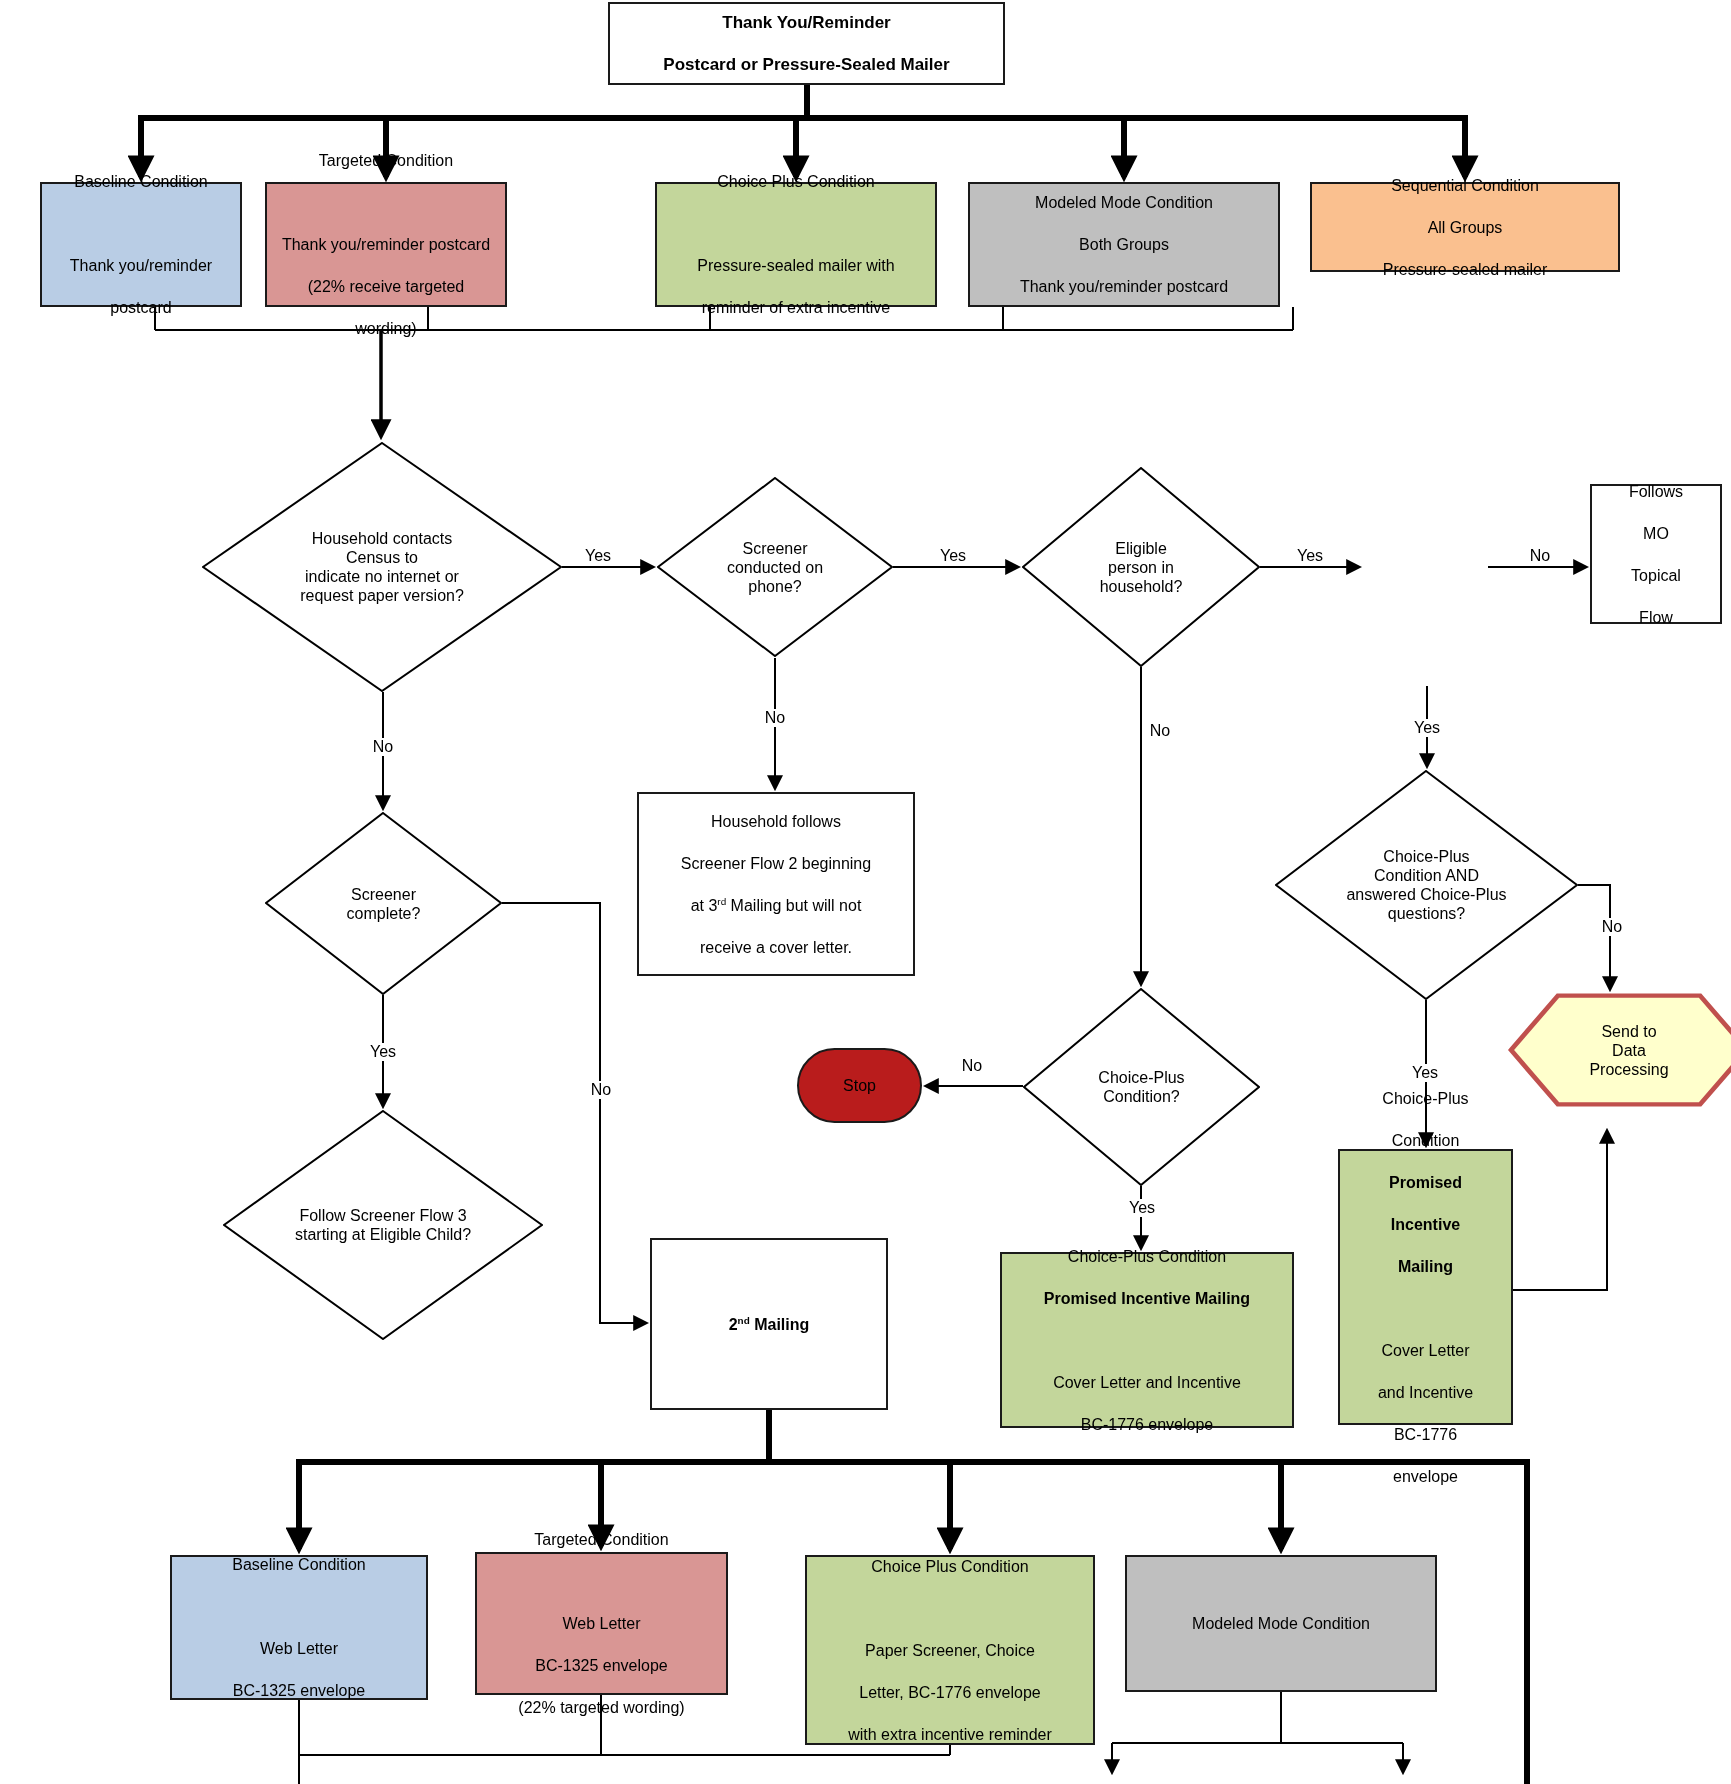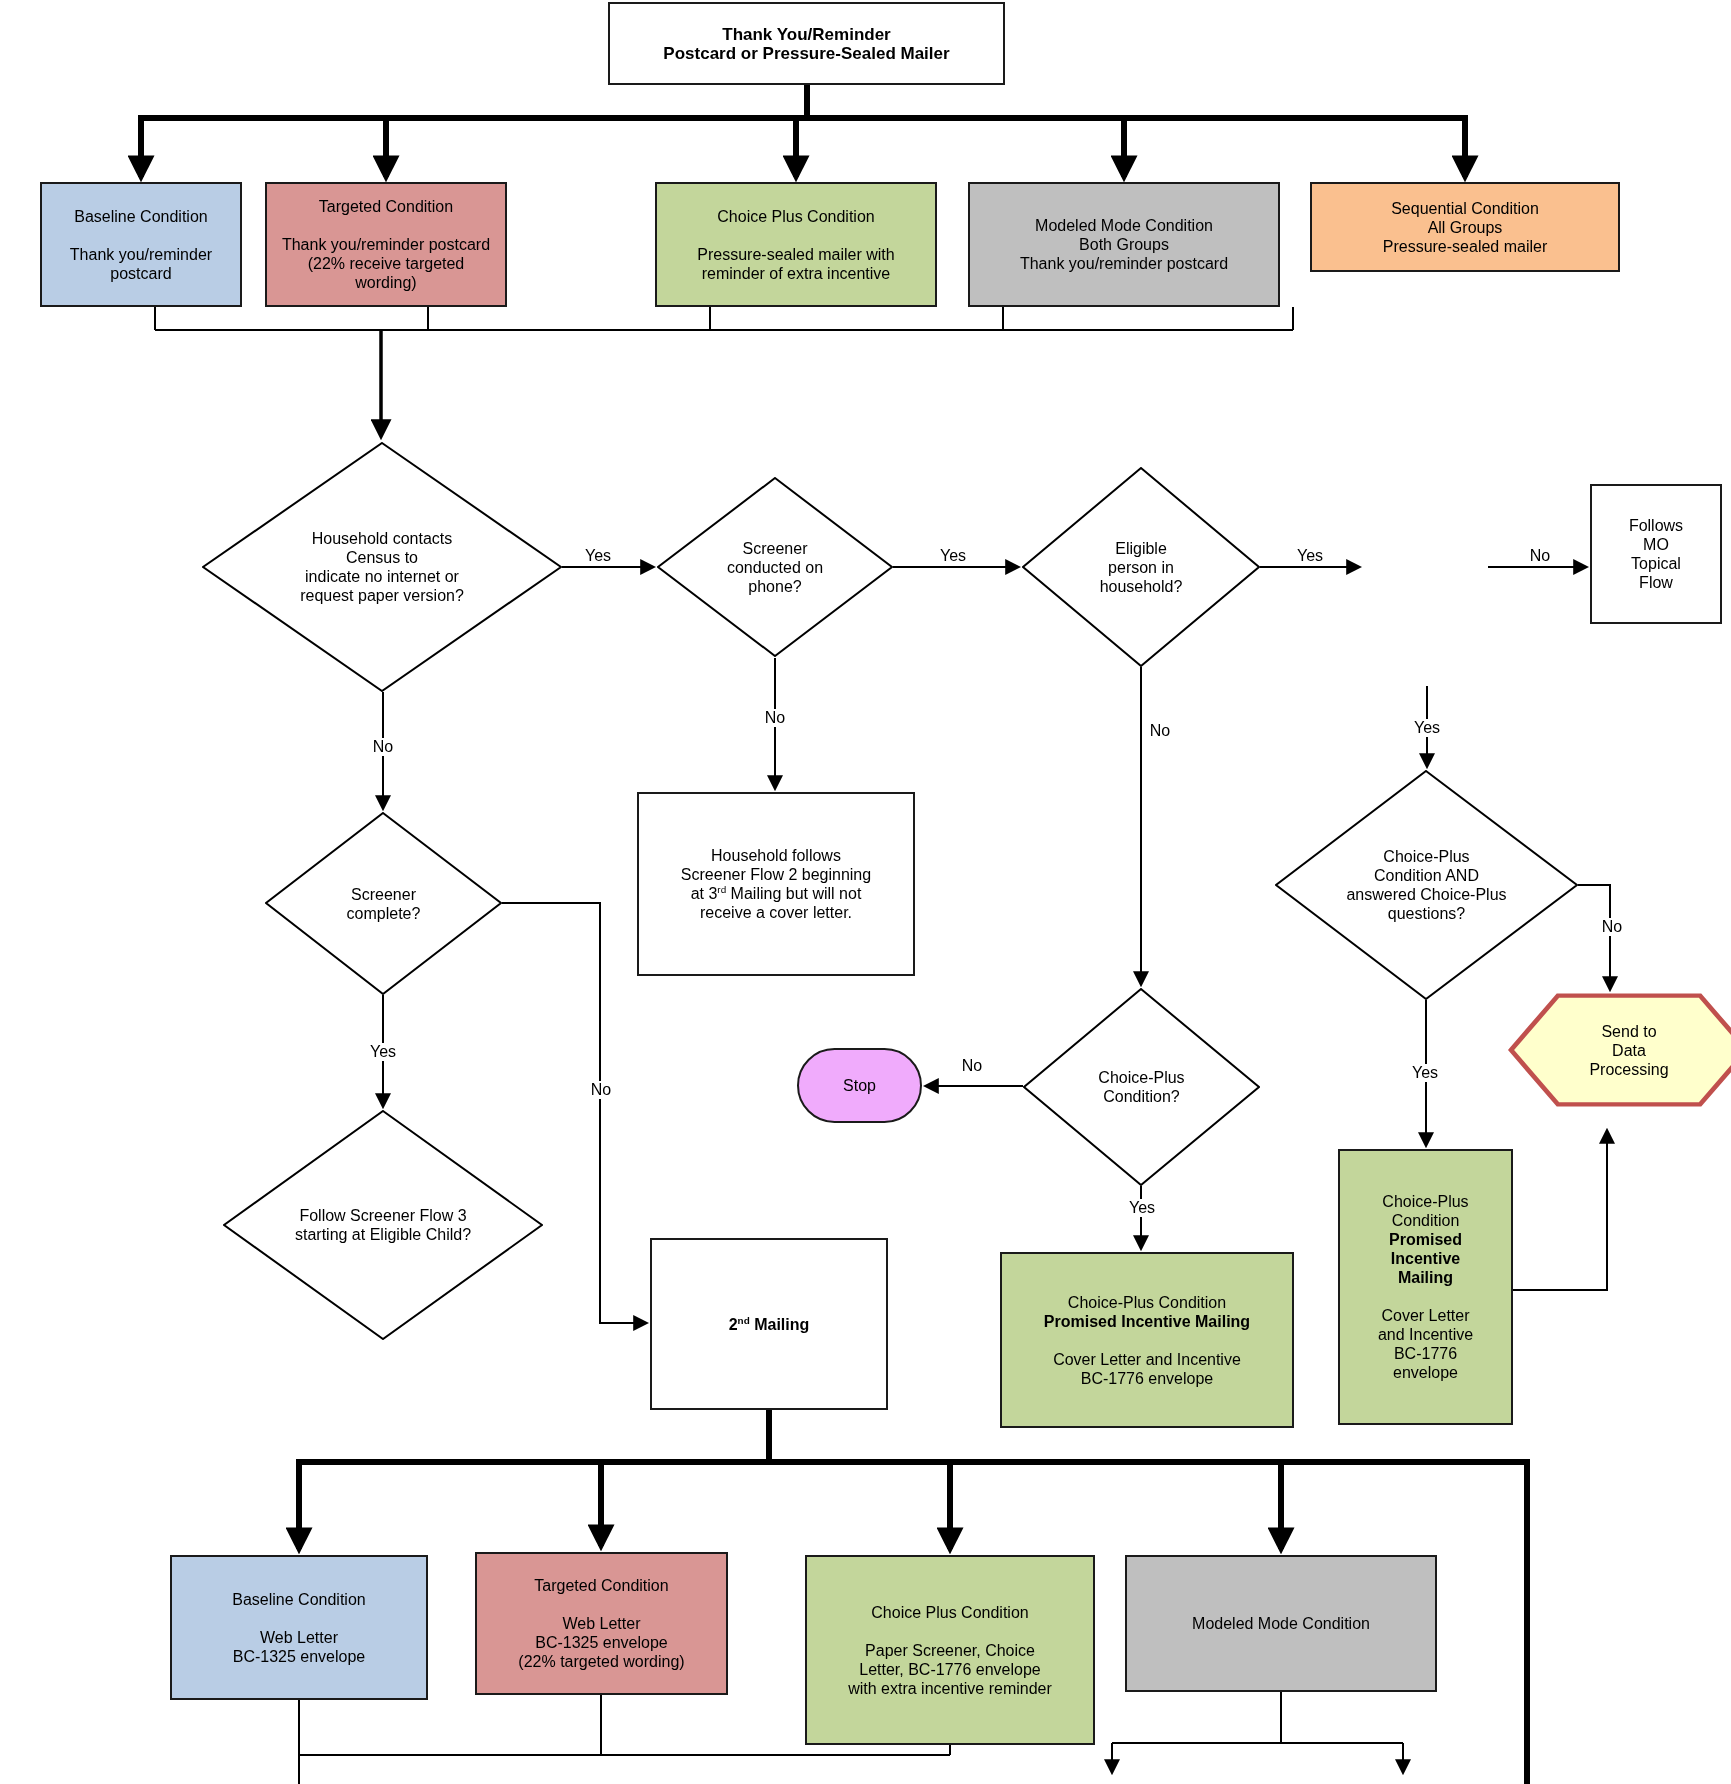--- a/index.html
+++ b/index.html
@@ -6,21 +6,21 @@
   html,body{margin:0;padding:0;background:#fff;}
   #canvas{position:relative;width:1731px;height:1784px;background:#fff;overflow:hidden;
           font-family:"Liberation Sans",sans-serif;color:#000;}
   #edges{position:absolute;left:0;top:0;z-index:0;}
   #edges path{fill:none;stroke:#000;}
   #edges .e2{stroke-width:2px;}
   #edges .e35{stroke-width:3.5px;}
   #edges .e6{stroke-width:6px;}
   #edges marker path{fill:#000;stroke:none;}
   .node{position:absolute;z-index:1;display:flex;flex-direction:column;justify-content:center;
-        align-items:center;text-align:center;font-size:16px;line-height:19px;box-sizing:border-box;}
+        align-items:center;text-align:center;font-size:16px;line-height:19px;box-sizing:border-box;gap:23px;}
   .box{border:2px solid #1a1a1a;background:#fff;}
   .b3{border-width:3px;}
   .bold div{font-weight:bold;font-size:17px;}
   .pill{border:2px solid #1a1a1a;border-radius:38px;}
   .diamond,.hex{background:transparent;border:none;}
   .shape{position:absolute;left:0;top:0;width:100%;height:100%;}
   .txt{position:relative;z-index:1;}
   .b{font-weight:bold;}
   sup{font-size:0.62em;vertical-align:super;line-height:0;}
   .lbl{position:absolute;z-index:2;transform:translate(-50%,-50%);background:#fff;
@@ -198,21 +198,21 @@
   <div class="node diamond" style="left:223px;top:1110px;width:320px;height:230px">
     <svg class="shape" viewBox="0 0 320 230" preserveAspectRatio="none">
       <polygon points="160,1 319,115 160,229 1,115" fill="#fff" stroke="#000" stroke-width="2"></polygon>
       </svg>
     <div class="txt">
         <div>Follow Screener Flow 3</div>
         <div>starting at Eligible Child?</div>
       </div>
   </div>
 
-  <div class="node pill" style="left: 797px; top: 1048px; width: 125px; height: 75px; background-color: #f0abfc;">
+  <div class="node pill" style="left: 797px; top: 1048px; width: 125px; height: 75px; background-color: #b91c1c;">
     <div class="txt">Stop</div>
   </div>
 
   <div class="node diamond" style="left:1023px;top:988px;width:237px;height:198px">
     <svg class="shape" viewBox="0 0 237 198" preserveAspectRatio="none">
       <polygon points="118,1 236,99 118,197 1,99" fill="#fff" stroke="#000" stroke-width="2"></polygon>
       </svg>
     <div class="txt">
         <div>Choice-Plus</div>
         <div>Condition?</div>

